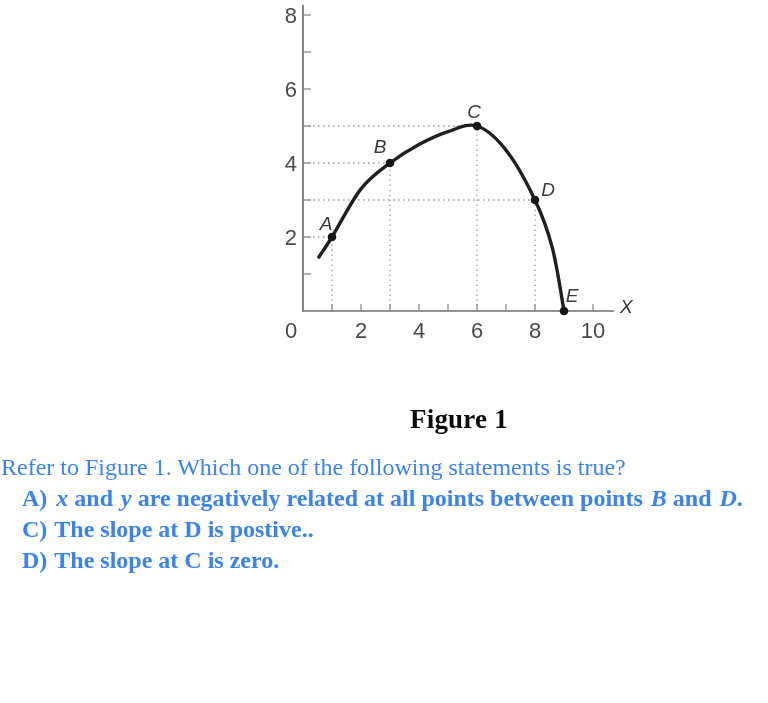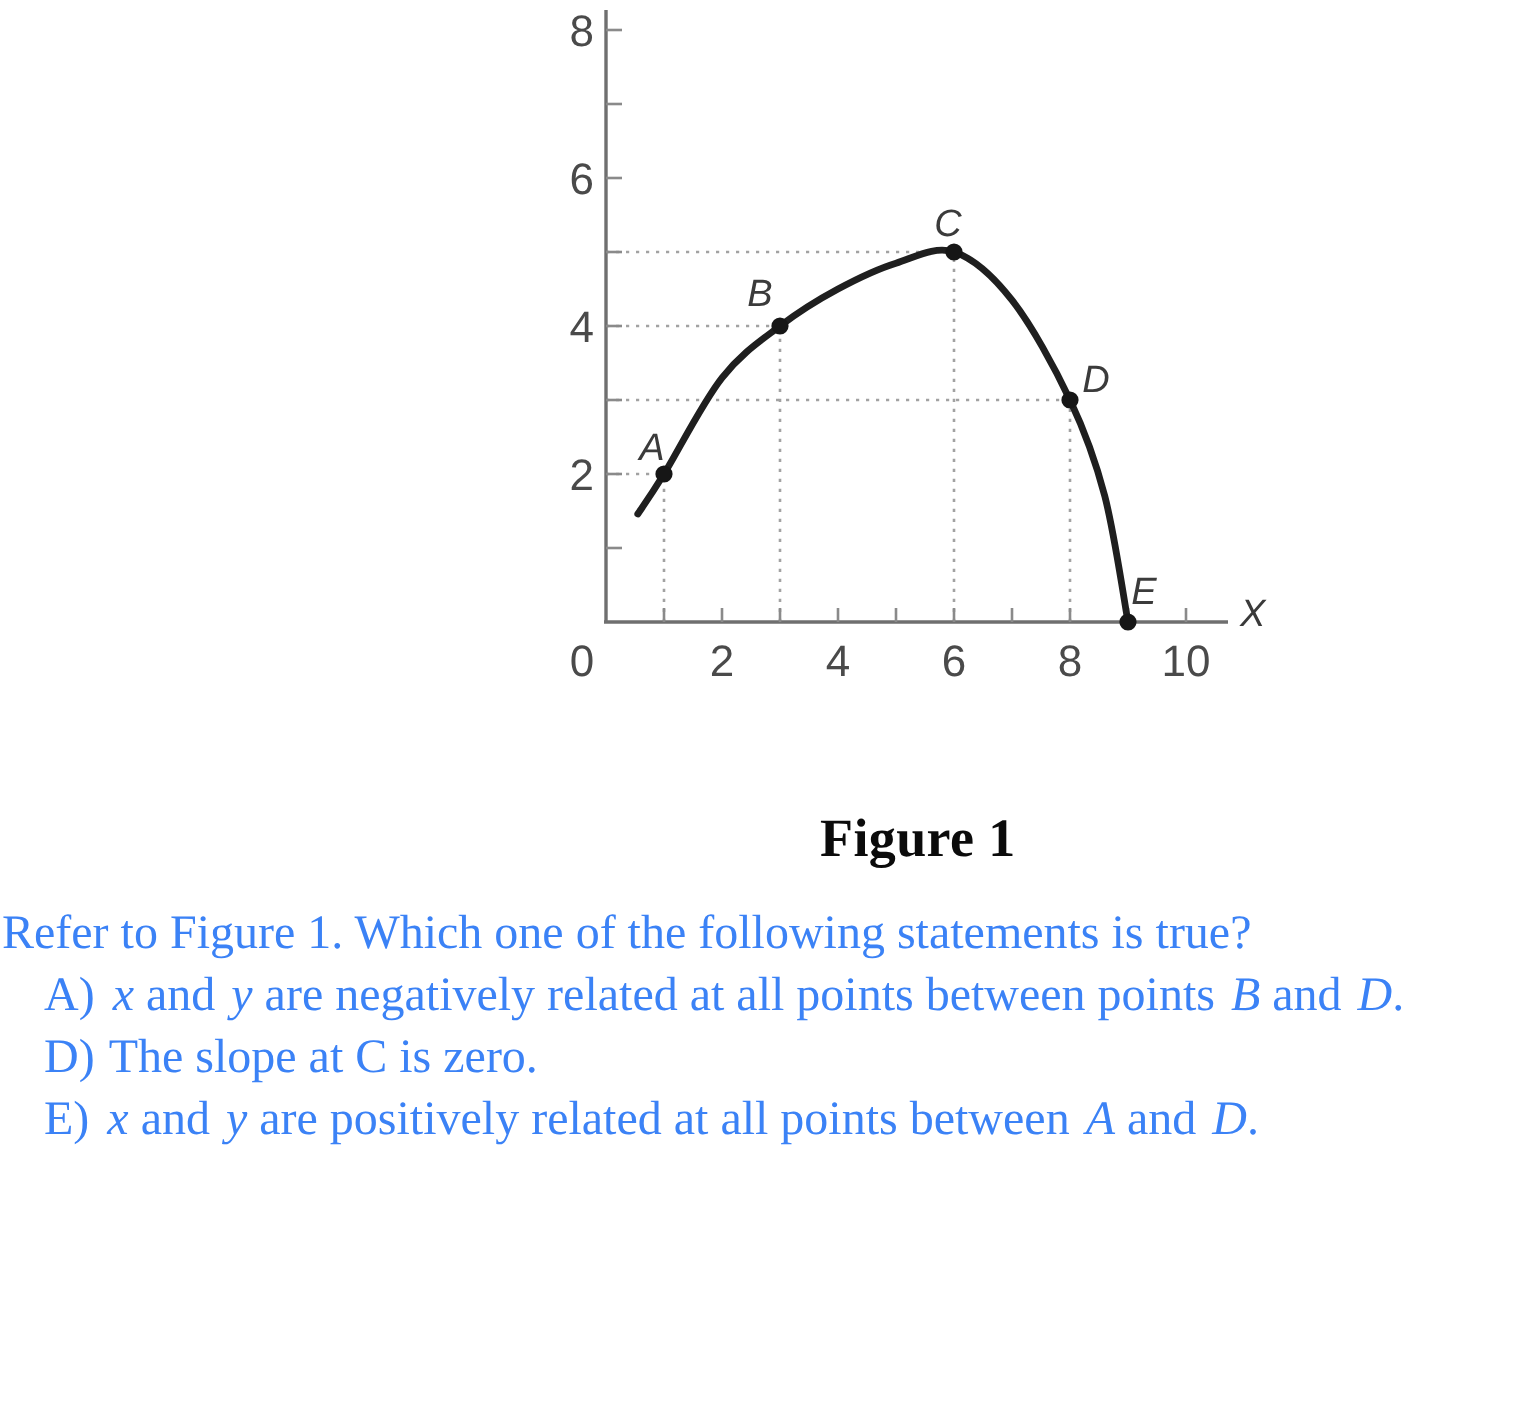--- a/index.html
+++ b/index.html
@@ -12,21 +12,21 @@
   .figure-caption{
     position:absolute;left:410px;top:390px;
     font-size:27px;font-weight:700;color:#0b0b0b;
     letter-spacing:0.2px;white-space:nowrap;margin-top:14px;
   }
   .question{
     position:absolute;left:1px;top:452px;width:764px;
     font-size:24px;line-height:31px;color:#3b82f6;
   }
   .stem{white-space:nowrap;}
-  .opt{padding-left:21px;white-space:nowrap;}
+  .opt{padding-left:21px;white-space:nowrap;font-weight:bold;}
   .optlabel{margin-right:7px;}
   .it{font-style:italic;padding-left:2px;}
 </style>
 </head>
 <body>
 
 <svg id="figure-svg" class="figure-svg" width="768" height="348" viewBox="0 0 768 348">
     <line x1="303" y1="237" x2="332" y2="237" stroke="#a2a2a2" stroke-width="1.3" stroke-dasharray="1.6 3.4"></line>
     <line x1="303" y1="163" x2="390" y2="163" stroke="#a2a2a2" stroke-width="1.3" stroke-dasharray="1.6 3.4"></line>
     <line x1="303" y1="126" x2="477" y2="126" stroke="#a2a2a2" stroke-width="1.3" stroke-dasharray="1.6 3.4"></line>
@@ -78,16 +78,16 @@
     <circle cx="564" cy="311" r="4.3" fill="#161616"></circle>
     <text x="572" y="302" text-anchor="middle" font-family="&quot;Liberation Sans&quot;, sans-serif" font-size="19px" font-style="italic" fill="#3b3b3b">E</text>
   </svg>
 
 <div class="figure-caption">Figure 1</div>
 
 <div class="question">
   <div class="stem">Refer to Figure 1. Which one of the following statements is true?</div>
   <div id="options">
       <div class="opt"><span class="optlabel">A)</span><span class="it">x</span><span> and </span><span class="it">y</span><span> are negatively related at all points between points </span><span class="it">B</span><span> and </span><span class="it">D</span><span>.</span></div>
+      <div class="opt"><span class="optlabel">C)</span><span>The slope at D is postive..</span></div>
       <div class="opt"><span class="optlabel">D)</span><span>The slope at C is zero.</span></div>
-      <div class="opt"><span class="optlabel">E)</span><span class="it">x</span><span> and </span><span class="it">y</span><span> are positively related at all points between </span><span class="it">A</span><span> and </span><span class="it">D</span><span>.</span></div>
     </div>
 </div>
 
 </body></html>

